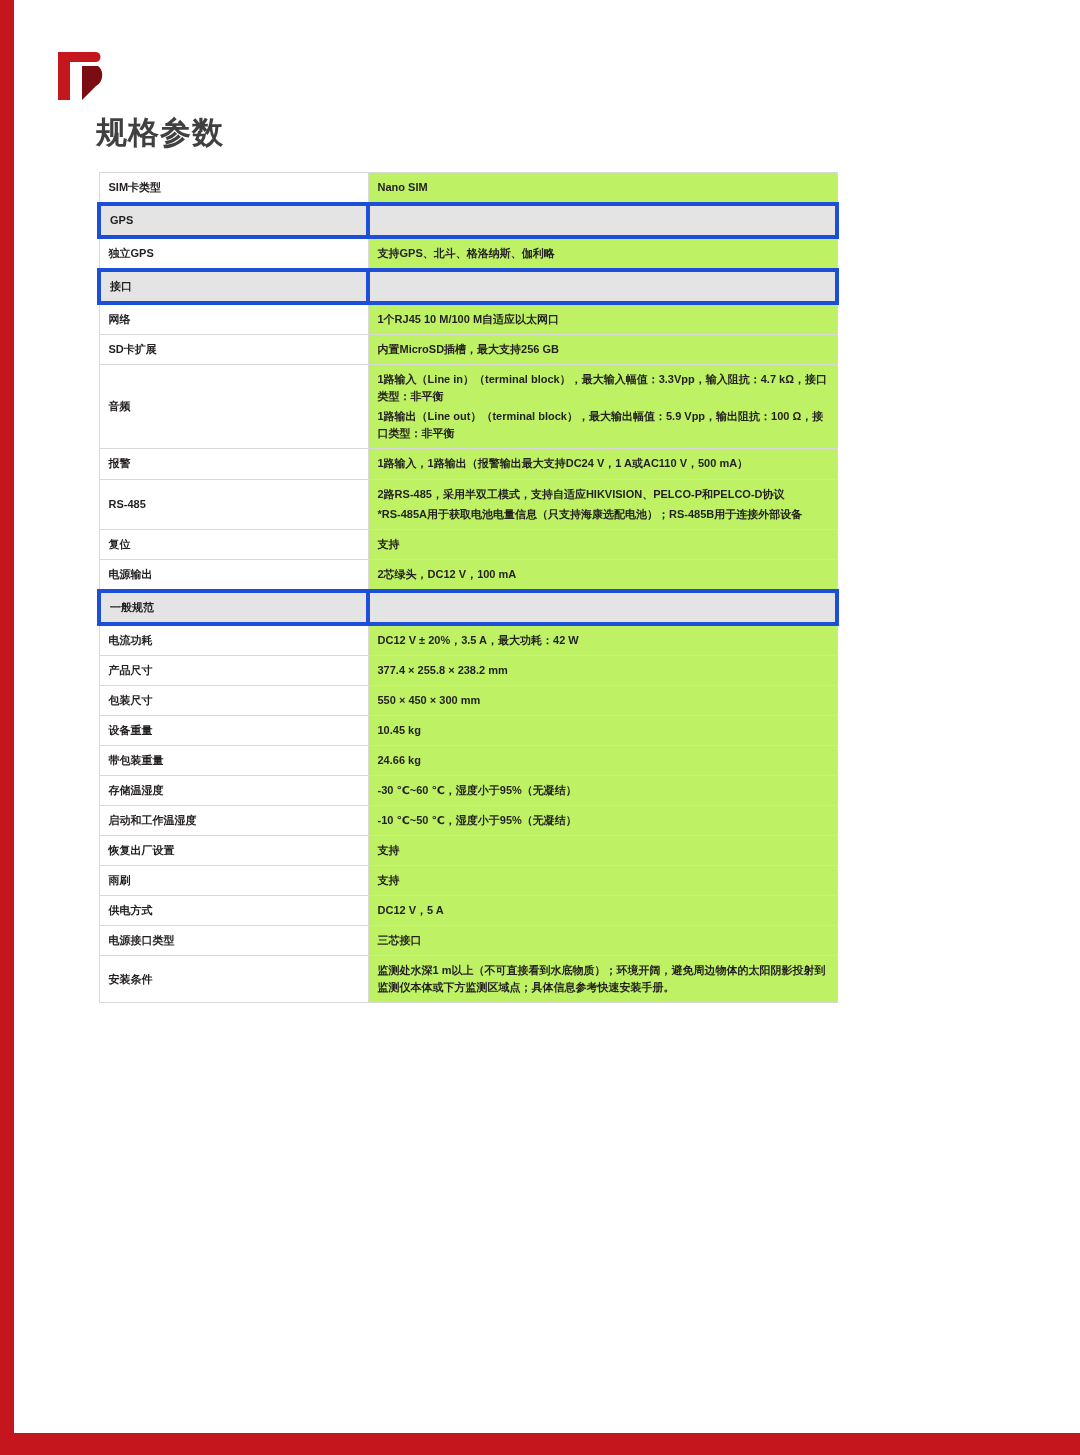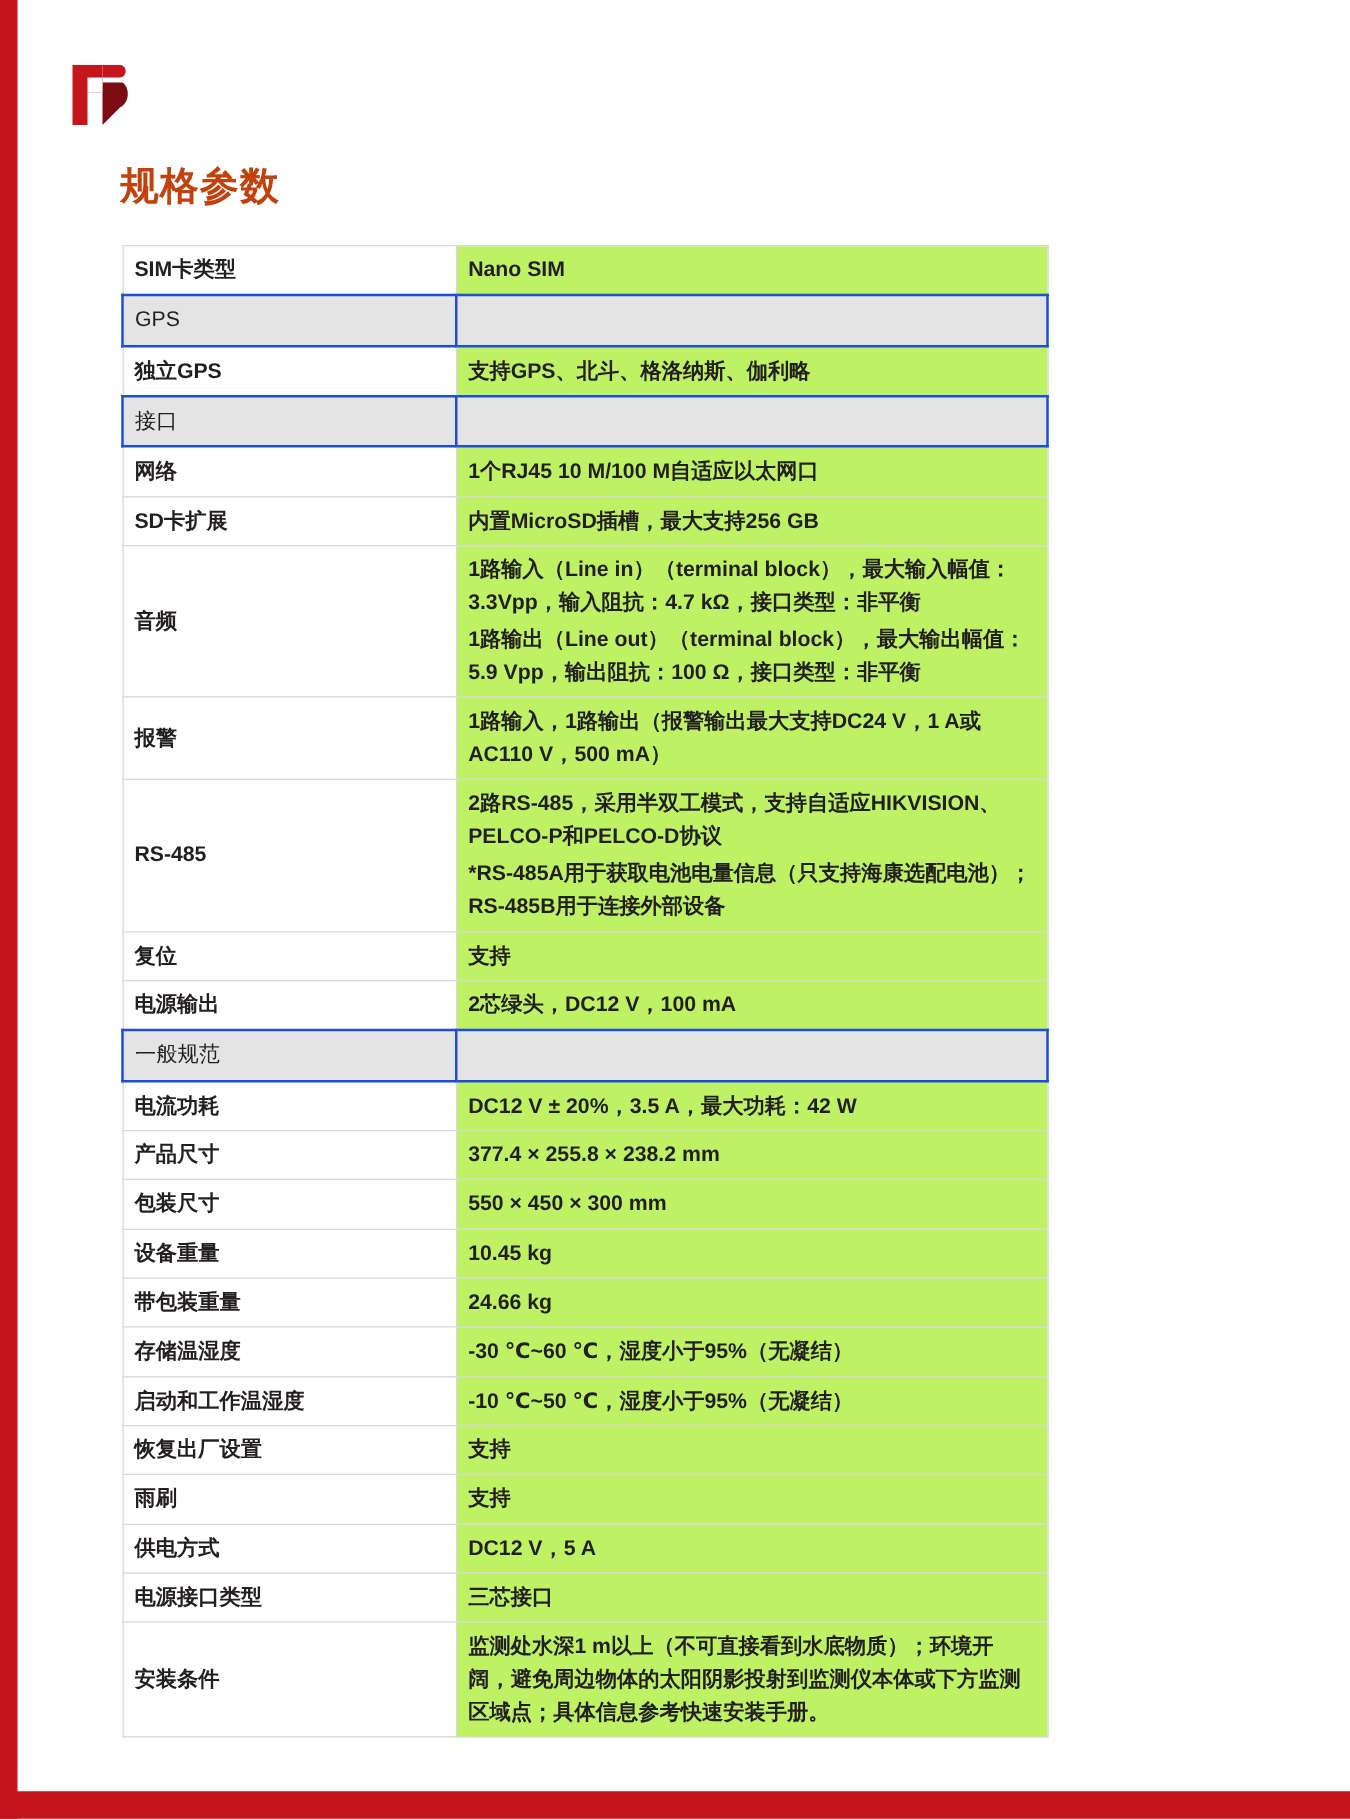--- a/index.html
+++ b/index.html
@@ -40,55 +40,54 @@
   .logo {
     position: absolute;
     left: 52px;
     top: 48px;
     width: 56px;
     height: 56px;
   }
   .page-title {
     position: absolute;
     left: 96px;
-    top: 128px;
+    top: 112px;
     font-size: 31px;
     font-weight: bold;
     letter-spacing: 1px;
-    color: #c2410c;
+    color: #404040;
   }
   table.spec {
     position: absolute;
     left: 97px;
     top: 172px;
     width: 742px;
     border-collapse: collapse;
-    font-size: 17px;
+    font-size: 11px;
     line-height: 1.55;
-    margin-top: 24px;
   }
   table.spec td {
     border: 1px solid #d8d8d8;
     padding: 6px 9px;
     vertical-align: middle;
     color: #231f20;
   }
   td.label {
     width: 247px;
     font-weight: bold;
     background: #ffffff;
   }
   td.value {
     background: #bef264;
     font-weight: bold;
   }
   tr.section td {
     background: #e4e4e4;
-    font-weight: normal;
-    border: 2px solid #1d4ed8;
+    font-weight: bold;
+    border: 4px solid #1d4ed8;
   }
   .value p {
     margin: 0;
   }
   .value p + p {
     margin-top: 3px;
   }
   .tall td {
     padding-top: 10px;
     padding-bottom: 10px;

